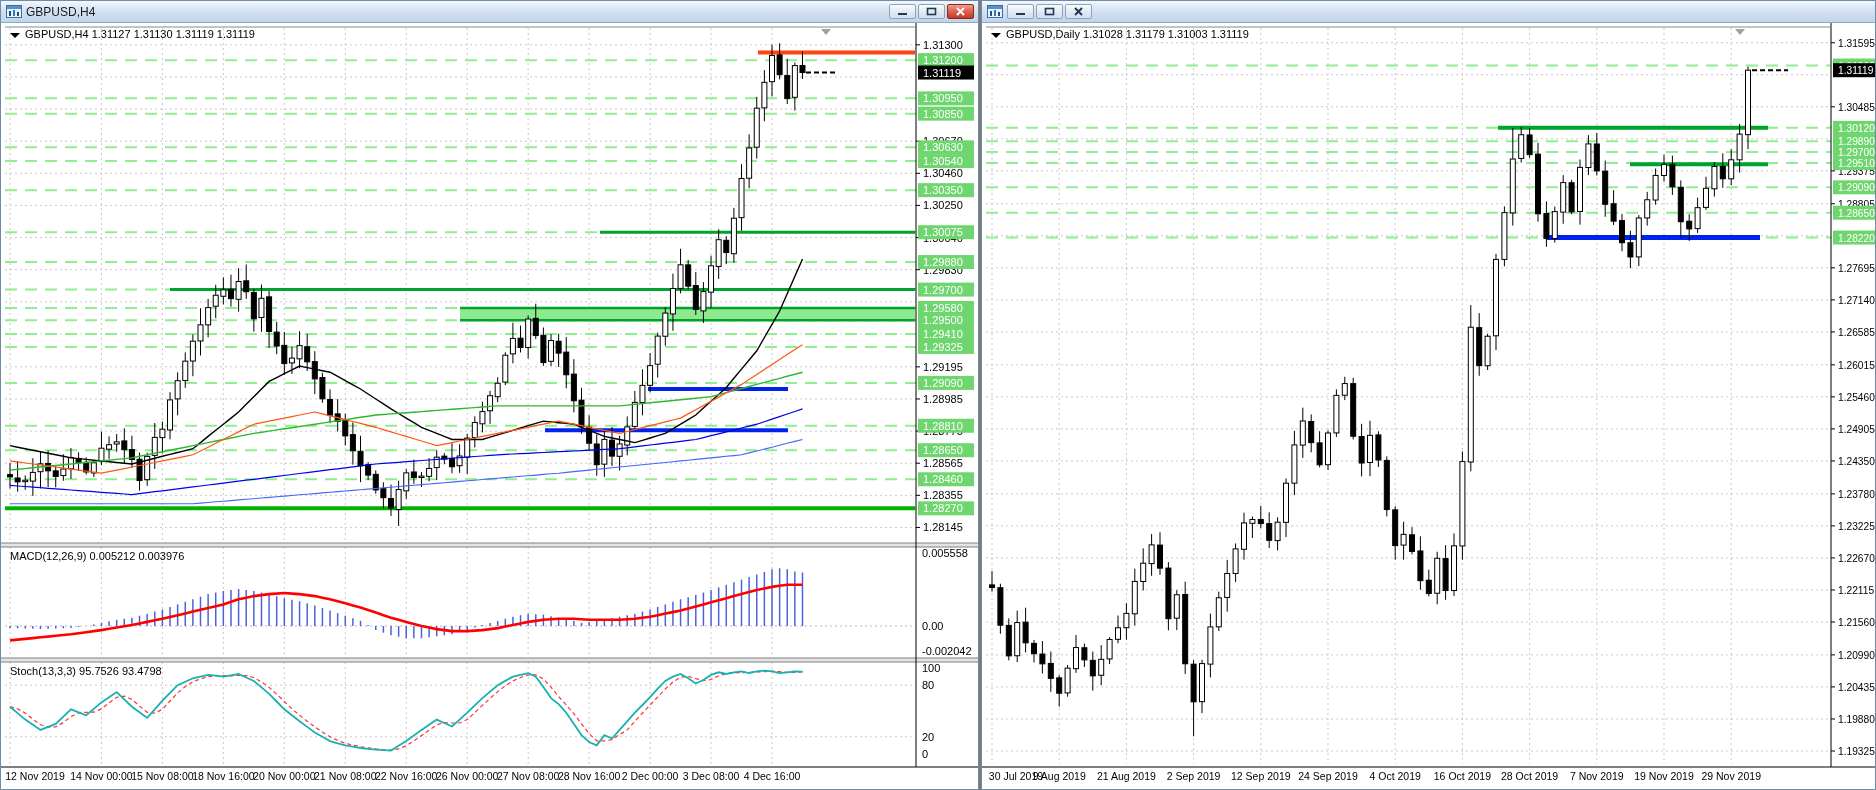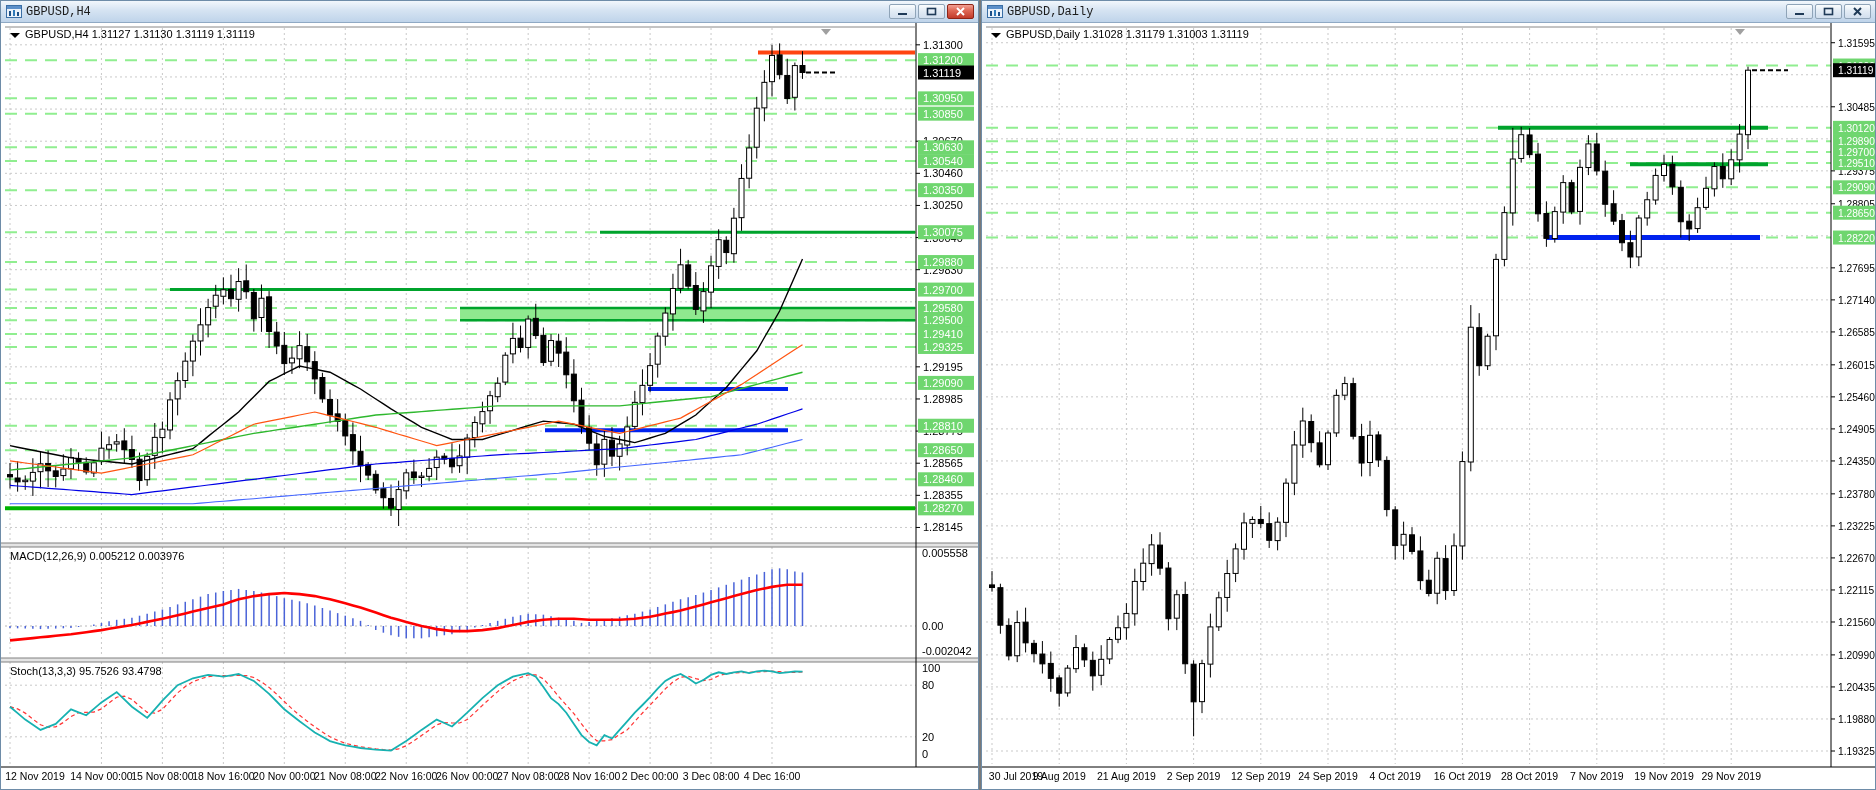--- a/index.html
+++ b/index.html
@@ -4,21 +4,21 @@
 <style>
   html,body{margin:0;padding:0;background:#7a7a7a;}
   *{box-sizing:border-box;}
   .desktop{position:relative;width:1876px;height:790px;background:#7a7a7a;overflow:hidden;
            font-family:"Liberation Sans",sans-serif;}
   .mtwin{position:absolute;top:0;height:790px;border:1px solid #6e8ca8;background:#fff;}
   .titlebar{height:22px;display:flex;align-items:center;padding:0 3px;
             background:linear-gradient(#f2f7fc,#d5e3f2 45%,#bfd4ea);
             border-bottom:1px solid #8fa9c4;font-size:12px;color:#1b1b1b;}
   .chart-icon{display:inline-flex;width:16px;height:13px;margin:0 4px 0 2px;}
-  .titlebar .title{flex:1 1 auto;white-space:nowrap;overflow:hidden;font-family:Liberation Mono, monospace;}
+  .titlebar .title{flex:1 1 auto;white-space:nowrap;overflow:hidden;}
   .btns{display:flex;gap:2px;margin-right:1px;}
   .wbtn{width:27px;height:15px;border:1px solid #8fa4b8;border-radius:2px;
         background:linear-gradient(#fbfdfe,#e3ecf5 45%,#d2dfee);
         display:inline-flex;align-items:center;justify-content:center;cursor:default;}
   .wbtn.red{background:linear-gradient(#f2a094,#e06a57 40%,#c23b2a);border-color:#8e2416;}
   .chart-host{position:relative;width:100%;height:766px;background:#fff;}
   .chart-host svg{display:block;}
   text{font-family:"Liberation Sans",sans-serif;}
 </style>
 </head>
@@ -580,21 +580,20 @@
     <header class="titlebar">
       <span class="chart-icon">
         <svg width="16" height="13">
             <rect x="0.5" y="0.5" width="15" height="12" fill="#eaf2fb" stroke="#3a6ea5"></rect>
             <rect x="1" y="1" width="14" height="3" fill="#5b8fc9"></rect>
             <rect x="3" y="6" width="2" height="5" fill="#1c4f86"></rect>
             <rect x="7" y="5" width="2" height="6" fill="#2f79b8"></rect>
             <rect x="11" y="7" width="2" height="4" fill="#1c4f86"></rect>
           </svg>
       </span>
-      <span class="title">GBPUSD,Daily</span>
       <span class="btns">
         <span class="wbtn">
             <svg width="11" height="9">
               <line x1="1" y1="7" x2="10" y2="7" stroke="#1f3a57" stroke-width="2"></line>
             </svg>
           </span>
         <span class="wbtn">
             <svg width="11" height="9">
               <rect x="1.5" y="1.5" width="8" height="6" fill="none" stroke="#1f3a57" stroke-width="1.6"></rect>
             </svg>

